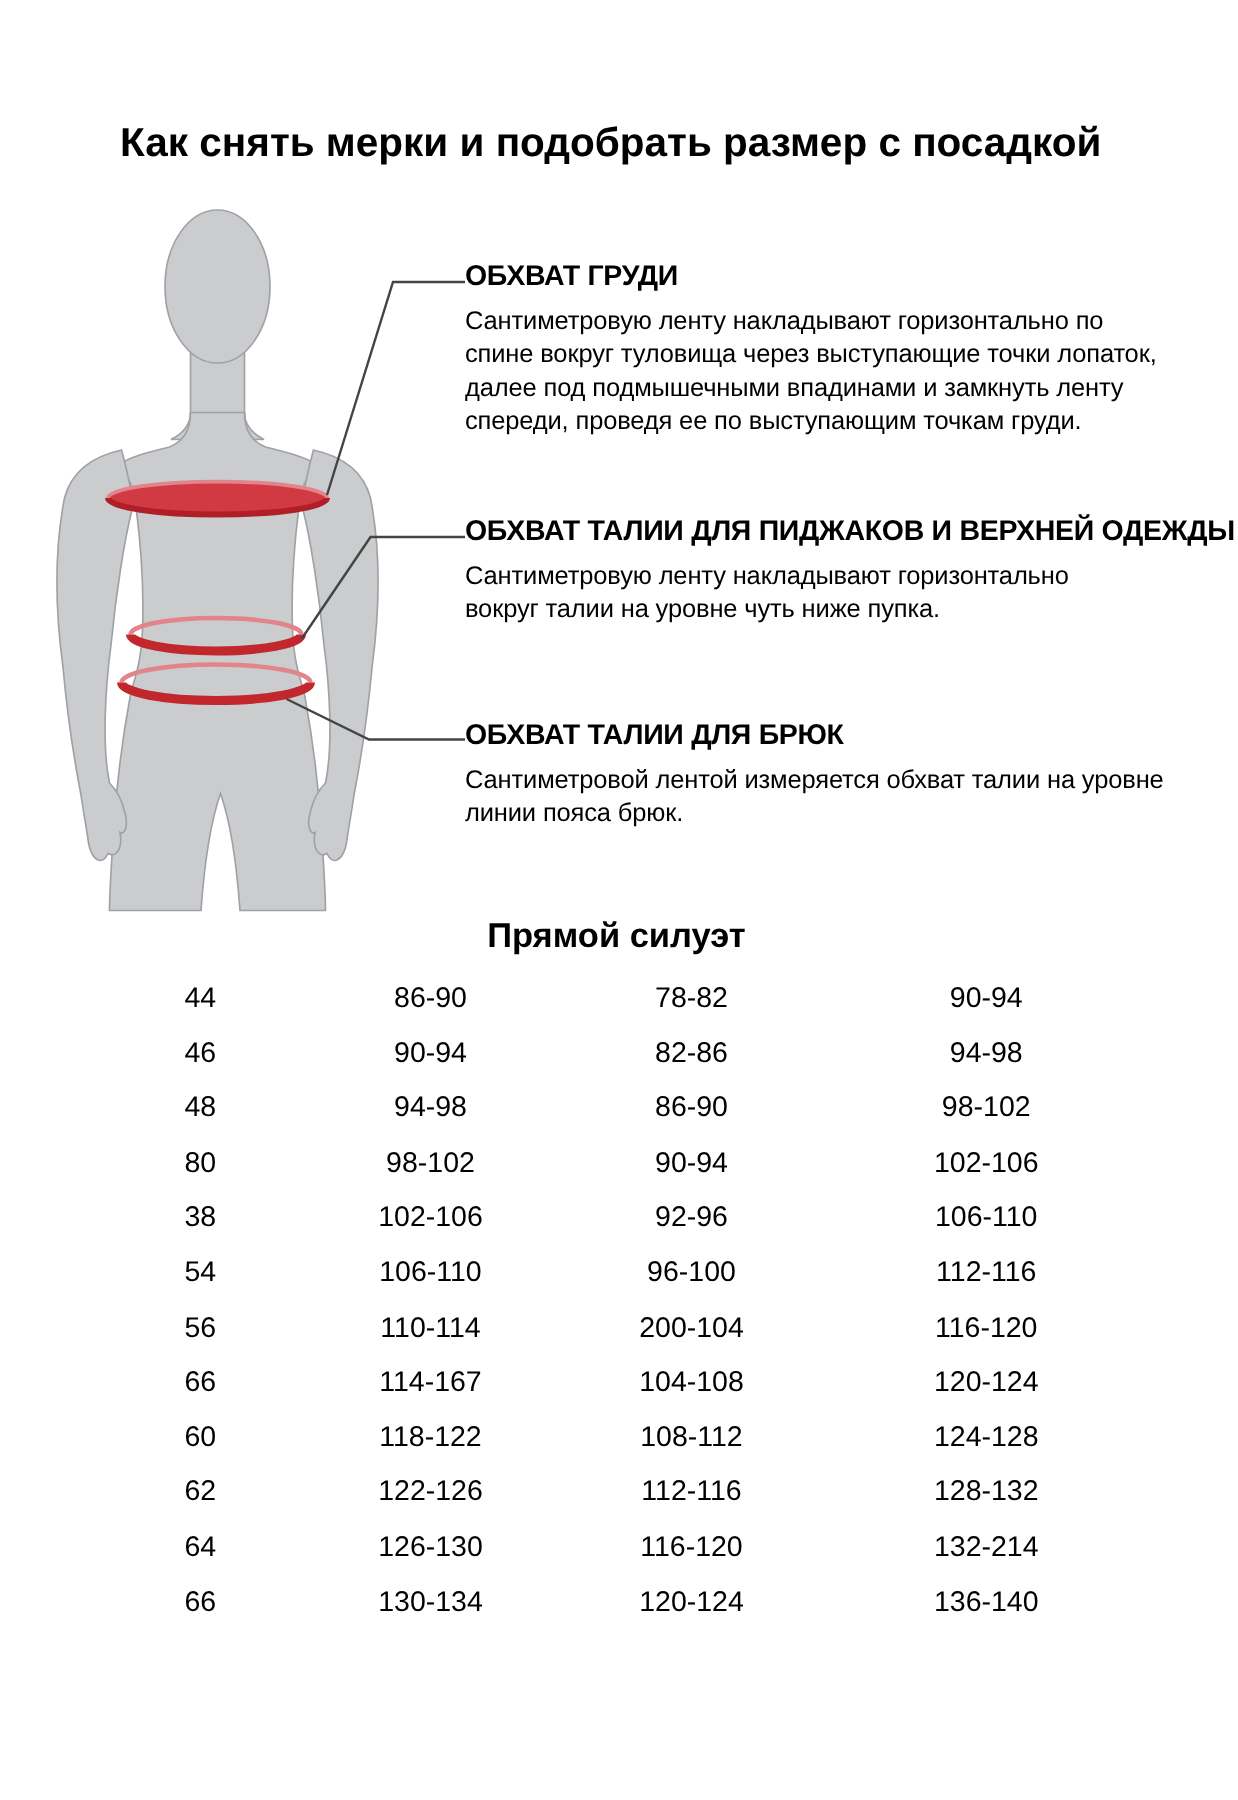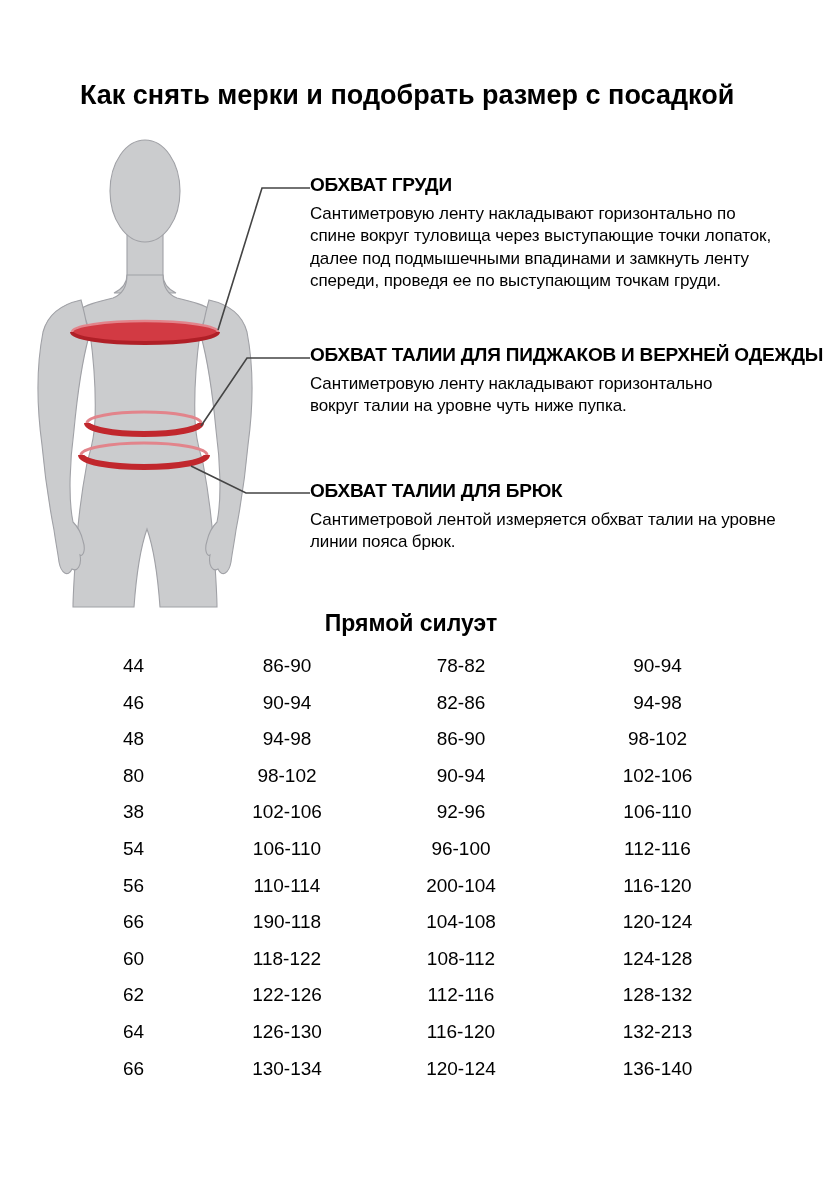--- a/index.html
+++ b/index.html
@@ -180,41 +180,41 @@
         <div class="td">112-116</div>
       </div>
         <div class="tr">
         <div class="td">56</div>
         <div class="td">110-114</div>
         <div class="td">200-104</div>
         <div class="td">116-120</div>
       </div>
         <div class="tr">
         <div class="td">66</div>
-        <div class="td">190-118</div>
+        <div class="td">114-167</div>
         <div class="td">104-108</div>
         <div class="td">120-124</div>
       </div>
         <div class="tr">
         <div class="td">60</div>
         <div class="td">118-122</div>
         <div class="td">108-112</div>
         <div class="td">124-128</div>
       </div>
         <div class="tr">
         <div class="td">62</div>
         <div class="td">122-126</div>
         <div class="td">112-116</div>
         <div class="td">128-132</div>
       </div>
         <div class="tr">
         <div class="td">64</div>
         <div class="td">126-130</div>
         <div class="td">116-120</div>
-        <div class="td">132-213</div>
+        <div class="td">132-214</div>
       </div>
         <div class="tr">
         <div class="td">66</div>
         <div class="td">130-134</div>
         <div class="td">120-124</div>
         <div class="td">136-140</div>
       </div>
       </div>
   </div>
 

